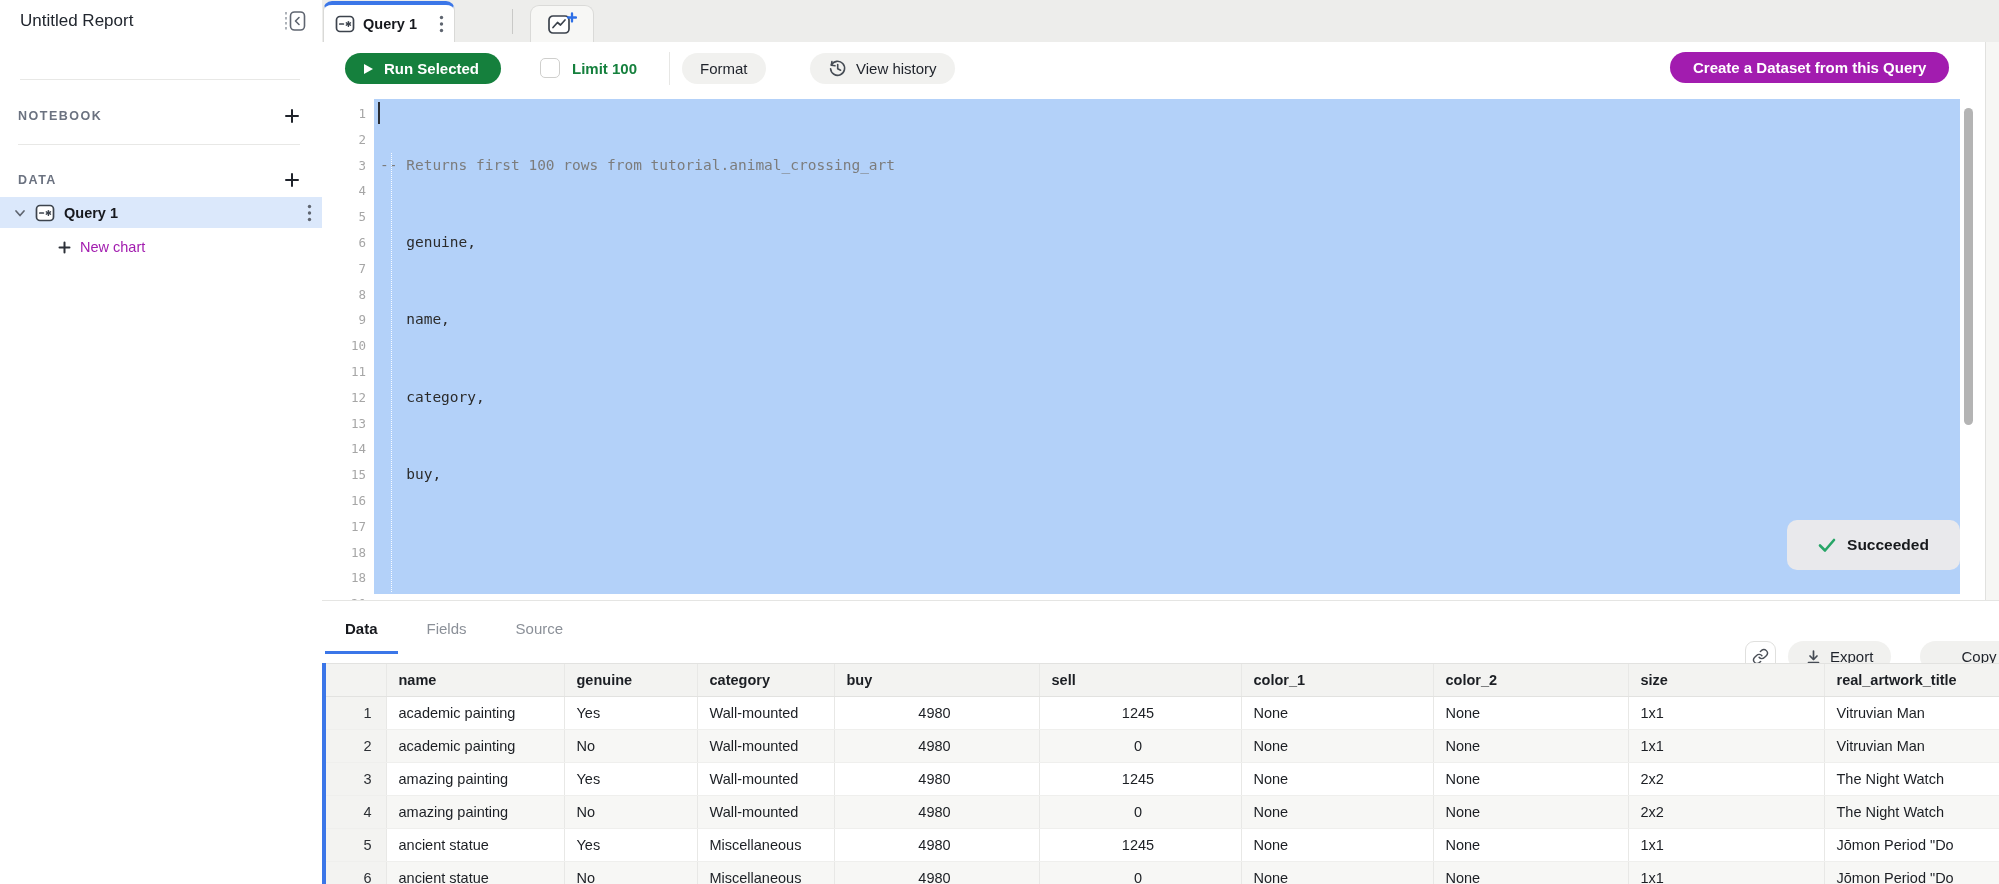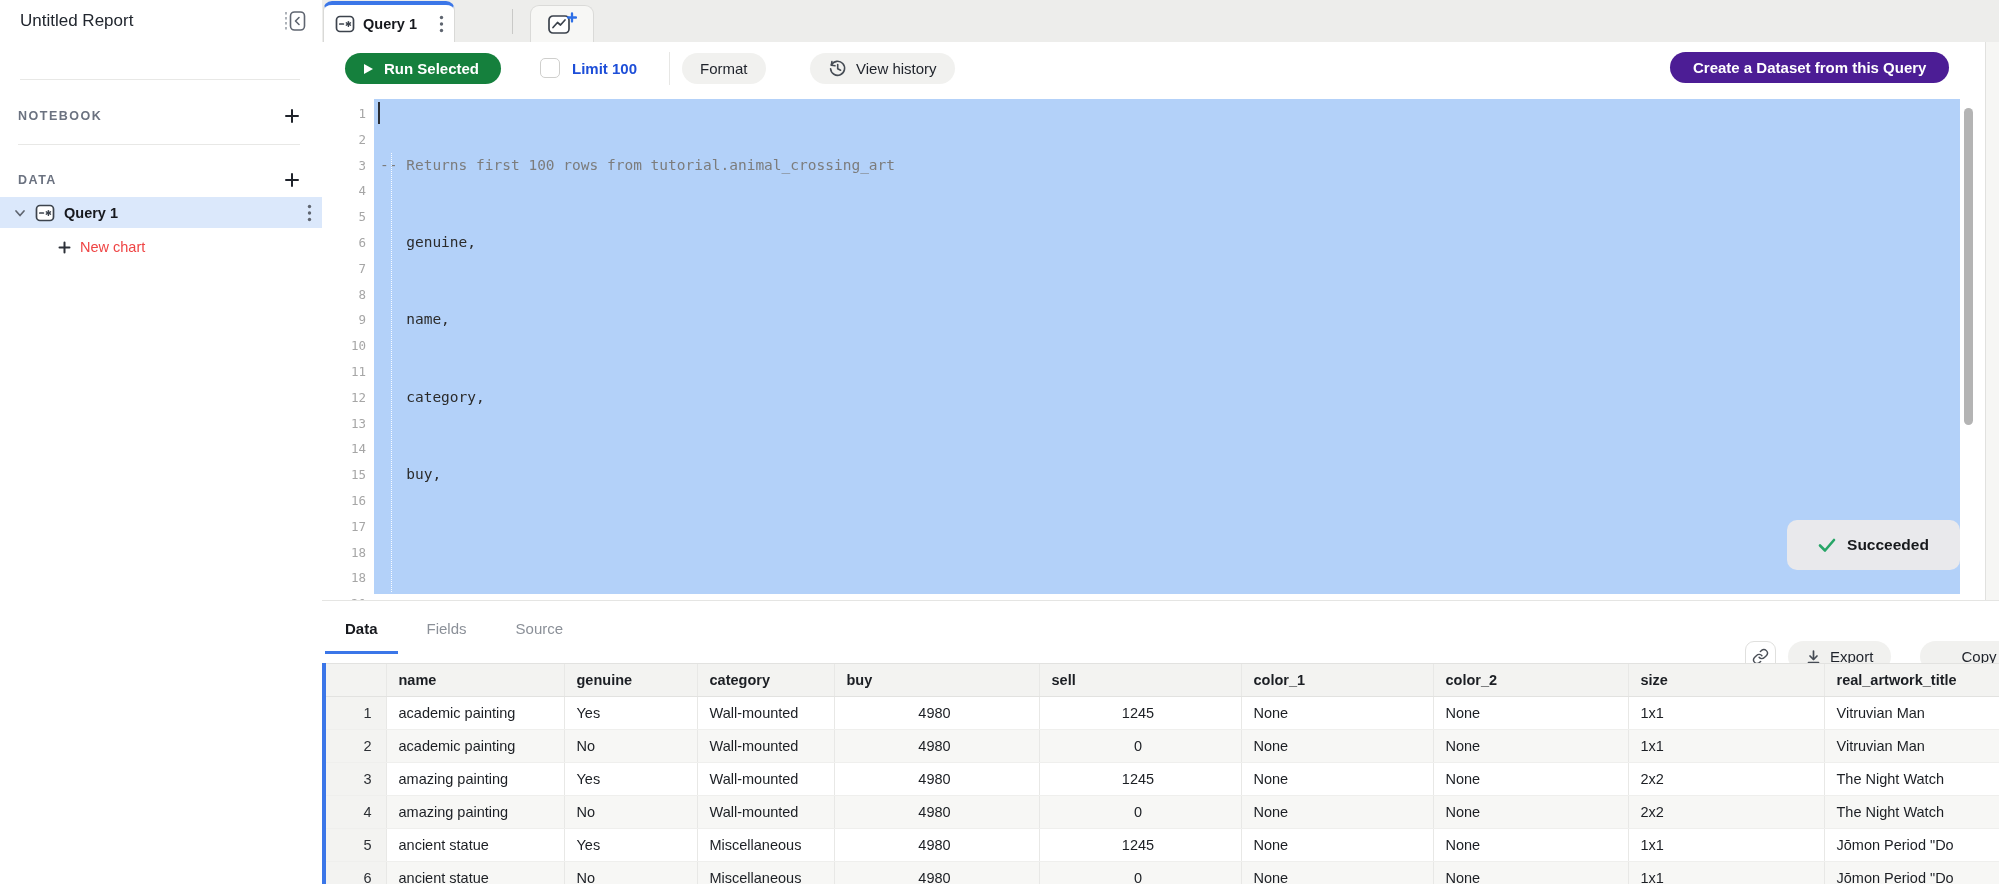--- a/index.html
+++ b/index.html
@@ -11,46 +11,46 @@
   .sidebar{position:absolute;left:0;top:0;width:322px;height:884px;background:#fff;border-right:1px solid #f9a8d4;}
   .sb-title-row{position:absolute;left:20px;top:6px;right:12px;height:30px;display:flex;align-items:center;justify-content:space-between;}
   .sb-title{font-size:17px;font-weight:500;color:#21262e;}
   .icon-btn{background:none;border:none;padding:2px;cursor:pointer;}
   .sb-div{position:absolute;left:20px;right:22px;border-top:1px solid #e8e8e6;}
   .sb-sec{position:absolute;left:18px;right:20px;height:24px;display:flex;align-items:center;justify-content:space-between;}
   .sb-sec-label{font-size:12.5px;font-weight:700;letter-spacing:.12em;color:#6b7280;}
   .sb-query-row{position:absolute;left:0;right:0;top:197px;height:31px;background:#dbe8fb;display:flex;align-items:center;padding-left:14px;gap:9px;cursor:pointer;}
   .sb-query-label{font-size:14.5px;font-weight:700;color:#16181d;flex:1;}
   .sb-newchart-row{position:absolute;left:58px;top:233px;height:28px;display:flex;align-items:center;gap:9px;cursor:pointer;}
-  .sb-newchart-label{font-size:14.5px;color:#ef4444;}
+  .sb-newchart-label{font-size:14.5px;color:#a21caf;}
 
   
   .tabstrip{position:absolute;left:322px;top:0;width:1677px;height:42px;background:#ededeb;}
   .tab-active{position:absolute;left:1px;top:1px;width:132px;height:41px;background:#fff;
      border:1px solid #d9d9d7;border-bottom:none;border-top:4px solid #3b76e8;border-radius:9px 9px 0 0;
      display:flex;align-items:center;padding:0 8px 0 11px;gap:8px;box-sizing:border-box;cursor:pointer;}
   .tab-active-label{font-size:14.5px;font-weight:700;color:#16181d;flex:1;}
   .tab-divider{position:absolute;left:190px;top:9px;height:25px;border-left:1px solid #c9c9c7;}
   .tab-new{position:absolute;left:208px;top:5px;width:64px;height:37px;background:#f7f7f5;
      border:1px solid #dadad8;border-bottom:none;border-radius:9px 9px 0 0;
      display:flex;align-items:center;justify-content:center;box-sizing:border-box;cursor:pointer;}
 
   
   .toolbar{position:absolute;left:322px;top:42px;width:1663px;height:53px;background:#fff;}
   .btn-run{position:absolute;left:23px;top:11px;height:31px;border:none;border-radius:16px;background:#15803d;color:#fff;
      display:inline-flex;align-items:center;gap:10px;padding:0 22px 0 18px;font-size:15px;font-weight:600;
      font-family:"Liberation Sans",sans-serif;cursor:pointer;}
   .checkbox{position:absolute;left:218px;top:16px;width:20px;height:20px;border:1.5px solid #cfcfcd;border-radius:5px;background:#fff;box-sizing:border-box;cursor:pointer;}
-  .limit-label{position:absolute;left:250px;top:18px;font-size:15px;font-weight:700;color:#1d4ed8;}
+  .limit-label{position:absolute;left:250px;top:18px;font-size:15px;font-weight:700;color:#15803d;}
   .tb-divider{position:absolute;left:347px;top:10px;height:33px;border-left:1px solid #e7e7e5;}
   .pill{background:#f1f1ef;border:none;border-radius:16px;height:31px;display:inline-flex;align-items:center;gap:9px;
      font-size:15px;font-weight:500;color:#1f232b;padding:0 18px;position:absolute;font-family:"Liberation Sans",sans-serif;cursor:pointer;}
   .btn-format{left:360px;top:11px;}
   .btn-history{left:488px;top:11px;}
-  .btn-create{position:absolute;left:1348px;top:10px;height:31px;border:none;border-radius:16px;background:#4c1d95;color:#fff;
+  .btn-create{position:absolute;left:1348px;top:10px;height:31px;border:none;border-radius:16px;background:#a21caf;color:#fff;
      font-size:15px;font-weight:600;padding:0 23px;font-family:"Liberation Sans",sans-serif;cursor:pointer;}
 
   
   .editor{position:absolute;left:322px;top:95px;width:1663px;height:505px;background:#fff;overflow:hidden;}
   .sel-highlight{position:absolute;left:52px;top:4px;width:1586px;height:495px;background:#b3d1f9;}
   .gutter{position:absolute;left:0;top:6px;width:44px;text-align:right;padding-right:8px;
      font-family:"DejaVu Sans Mono",monospace;font-size:12.5px;line-height:25.8px;color:#a6a6a6;}
   .code{position:absolute;left:52px;top:6px;padding-left:6px;font-family:"DejaVu Sans Mono",monospace;
      font-size:14.5px;line-height:25.8px;color:#2b2b2b;white-space:pre;}
   .code .comment{color:#7c7c7c;}

